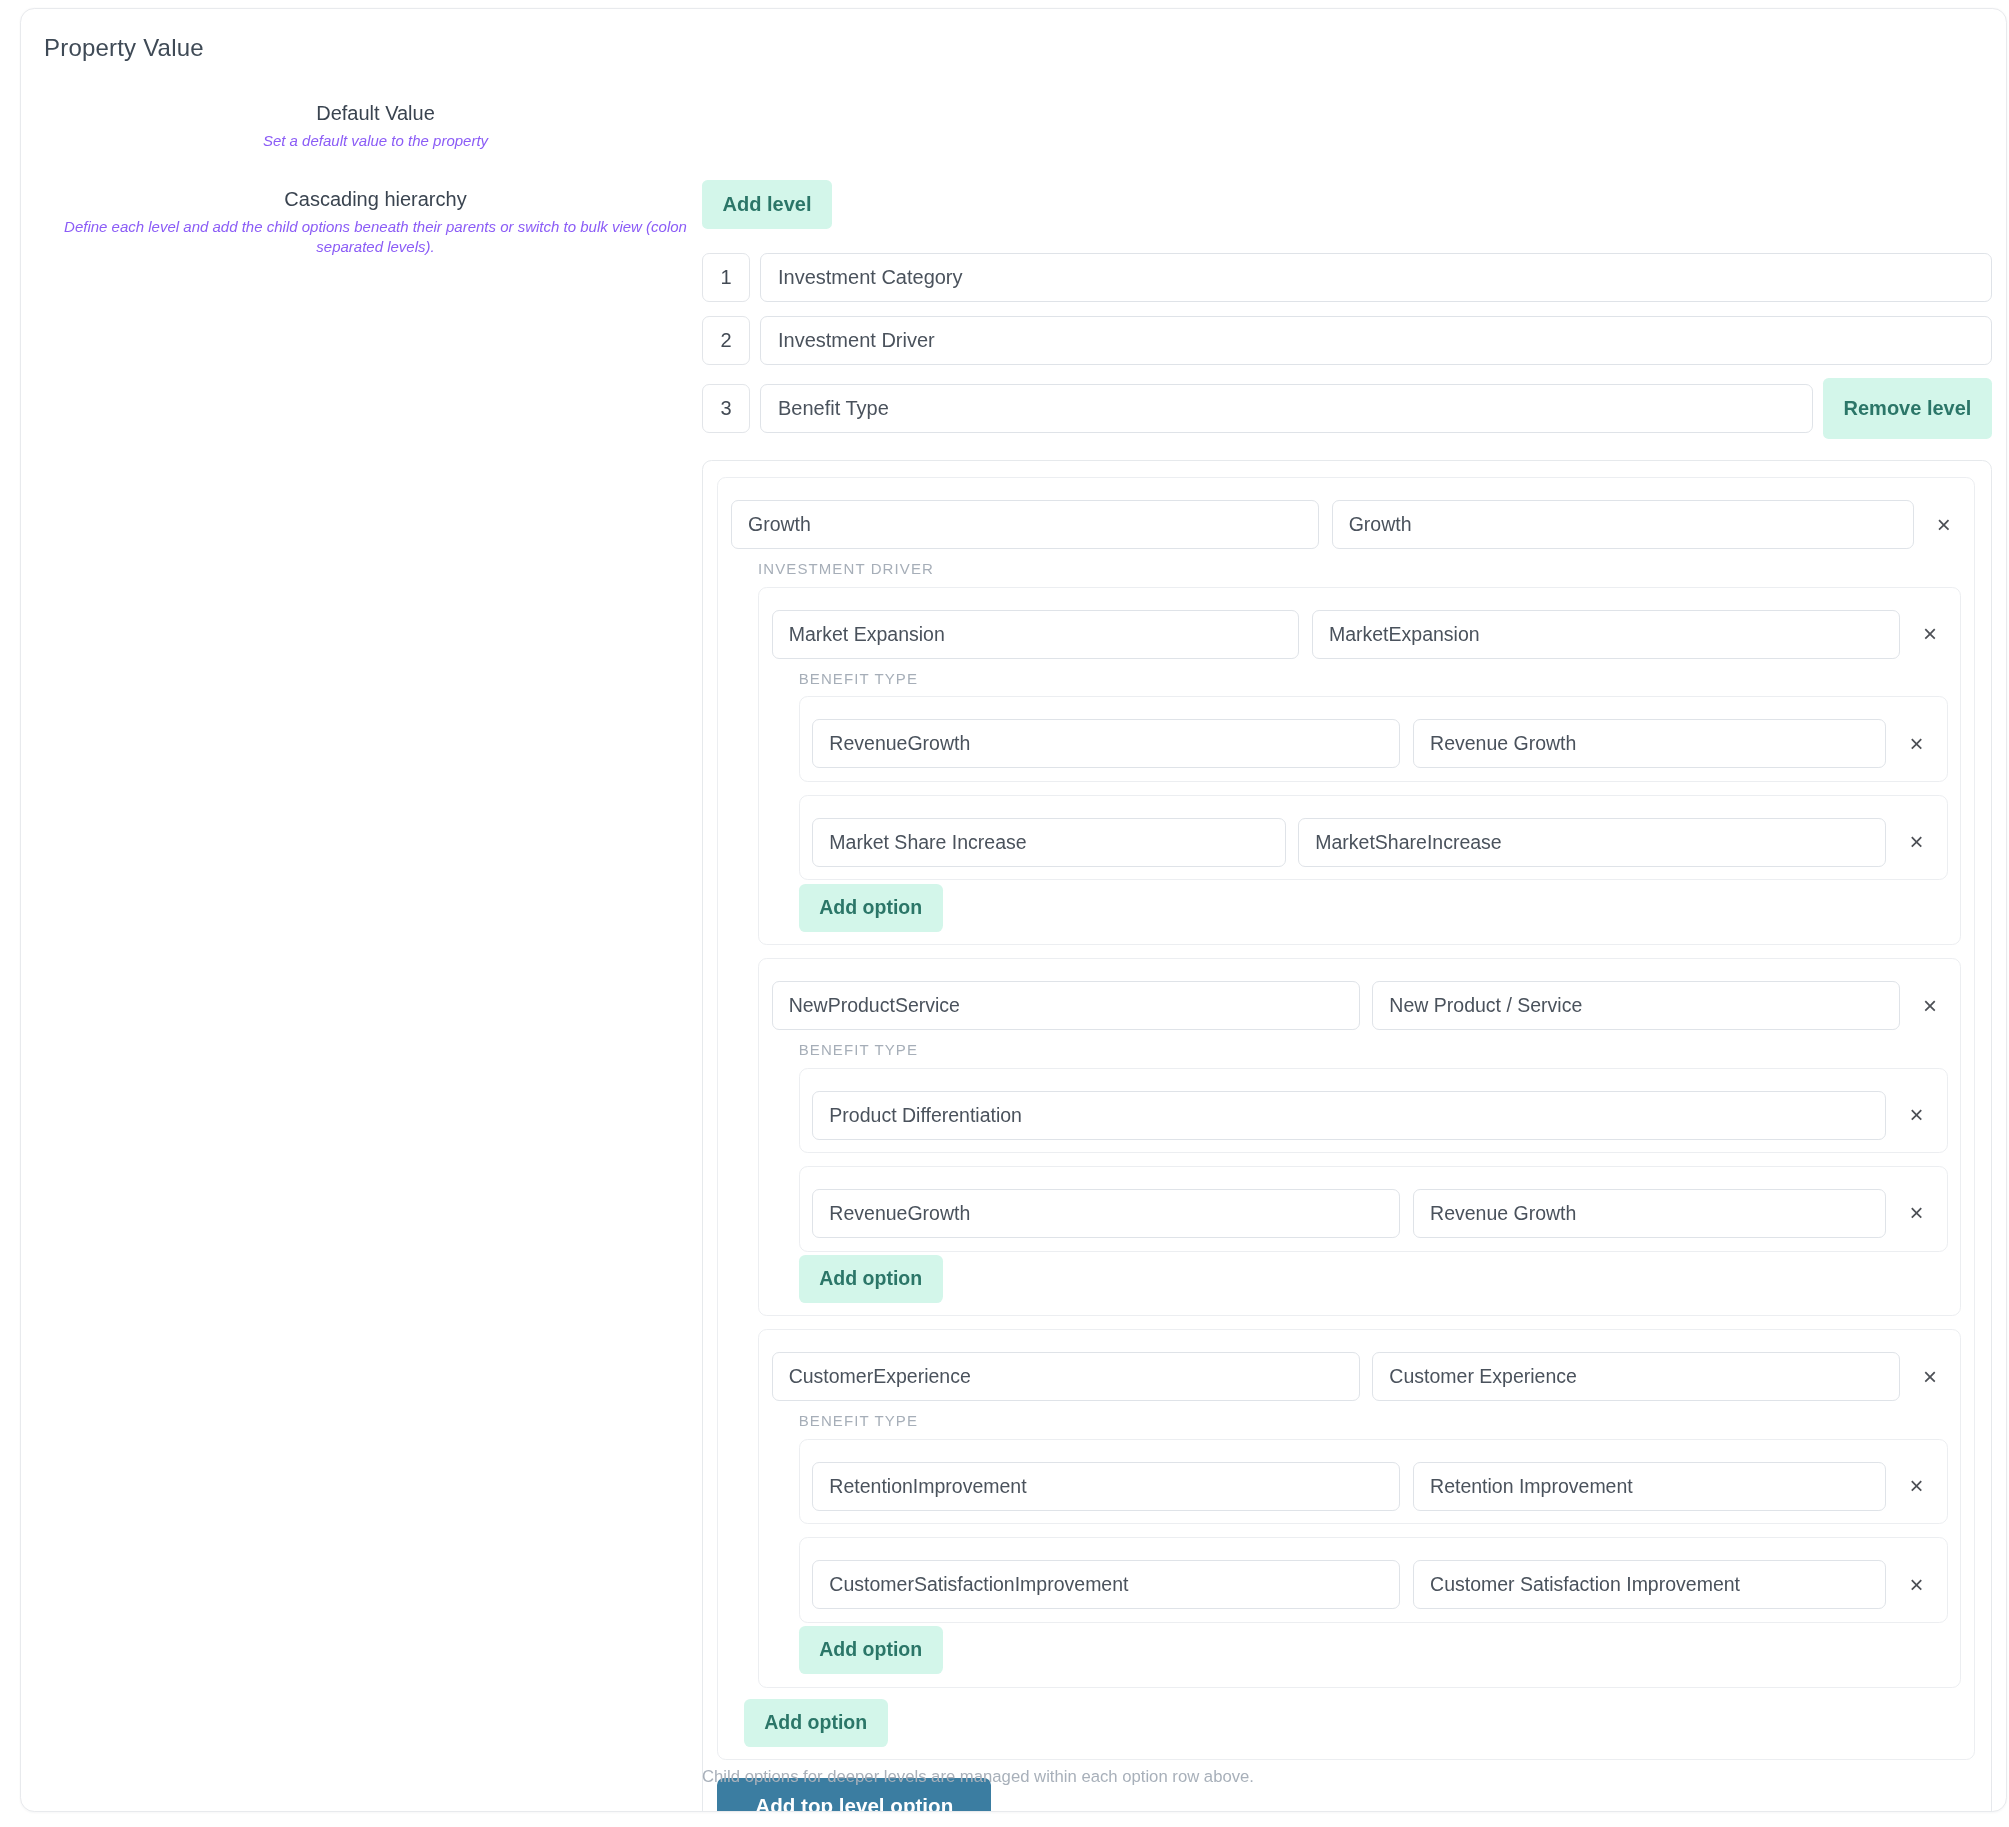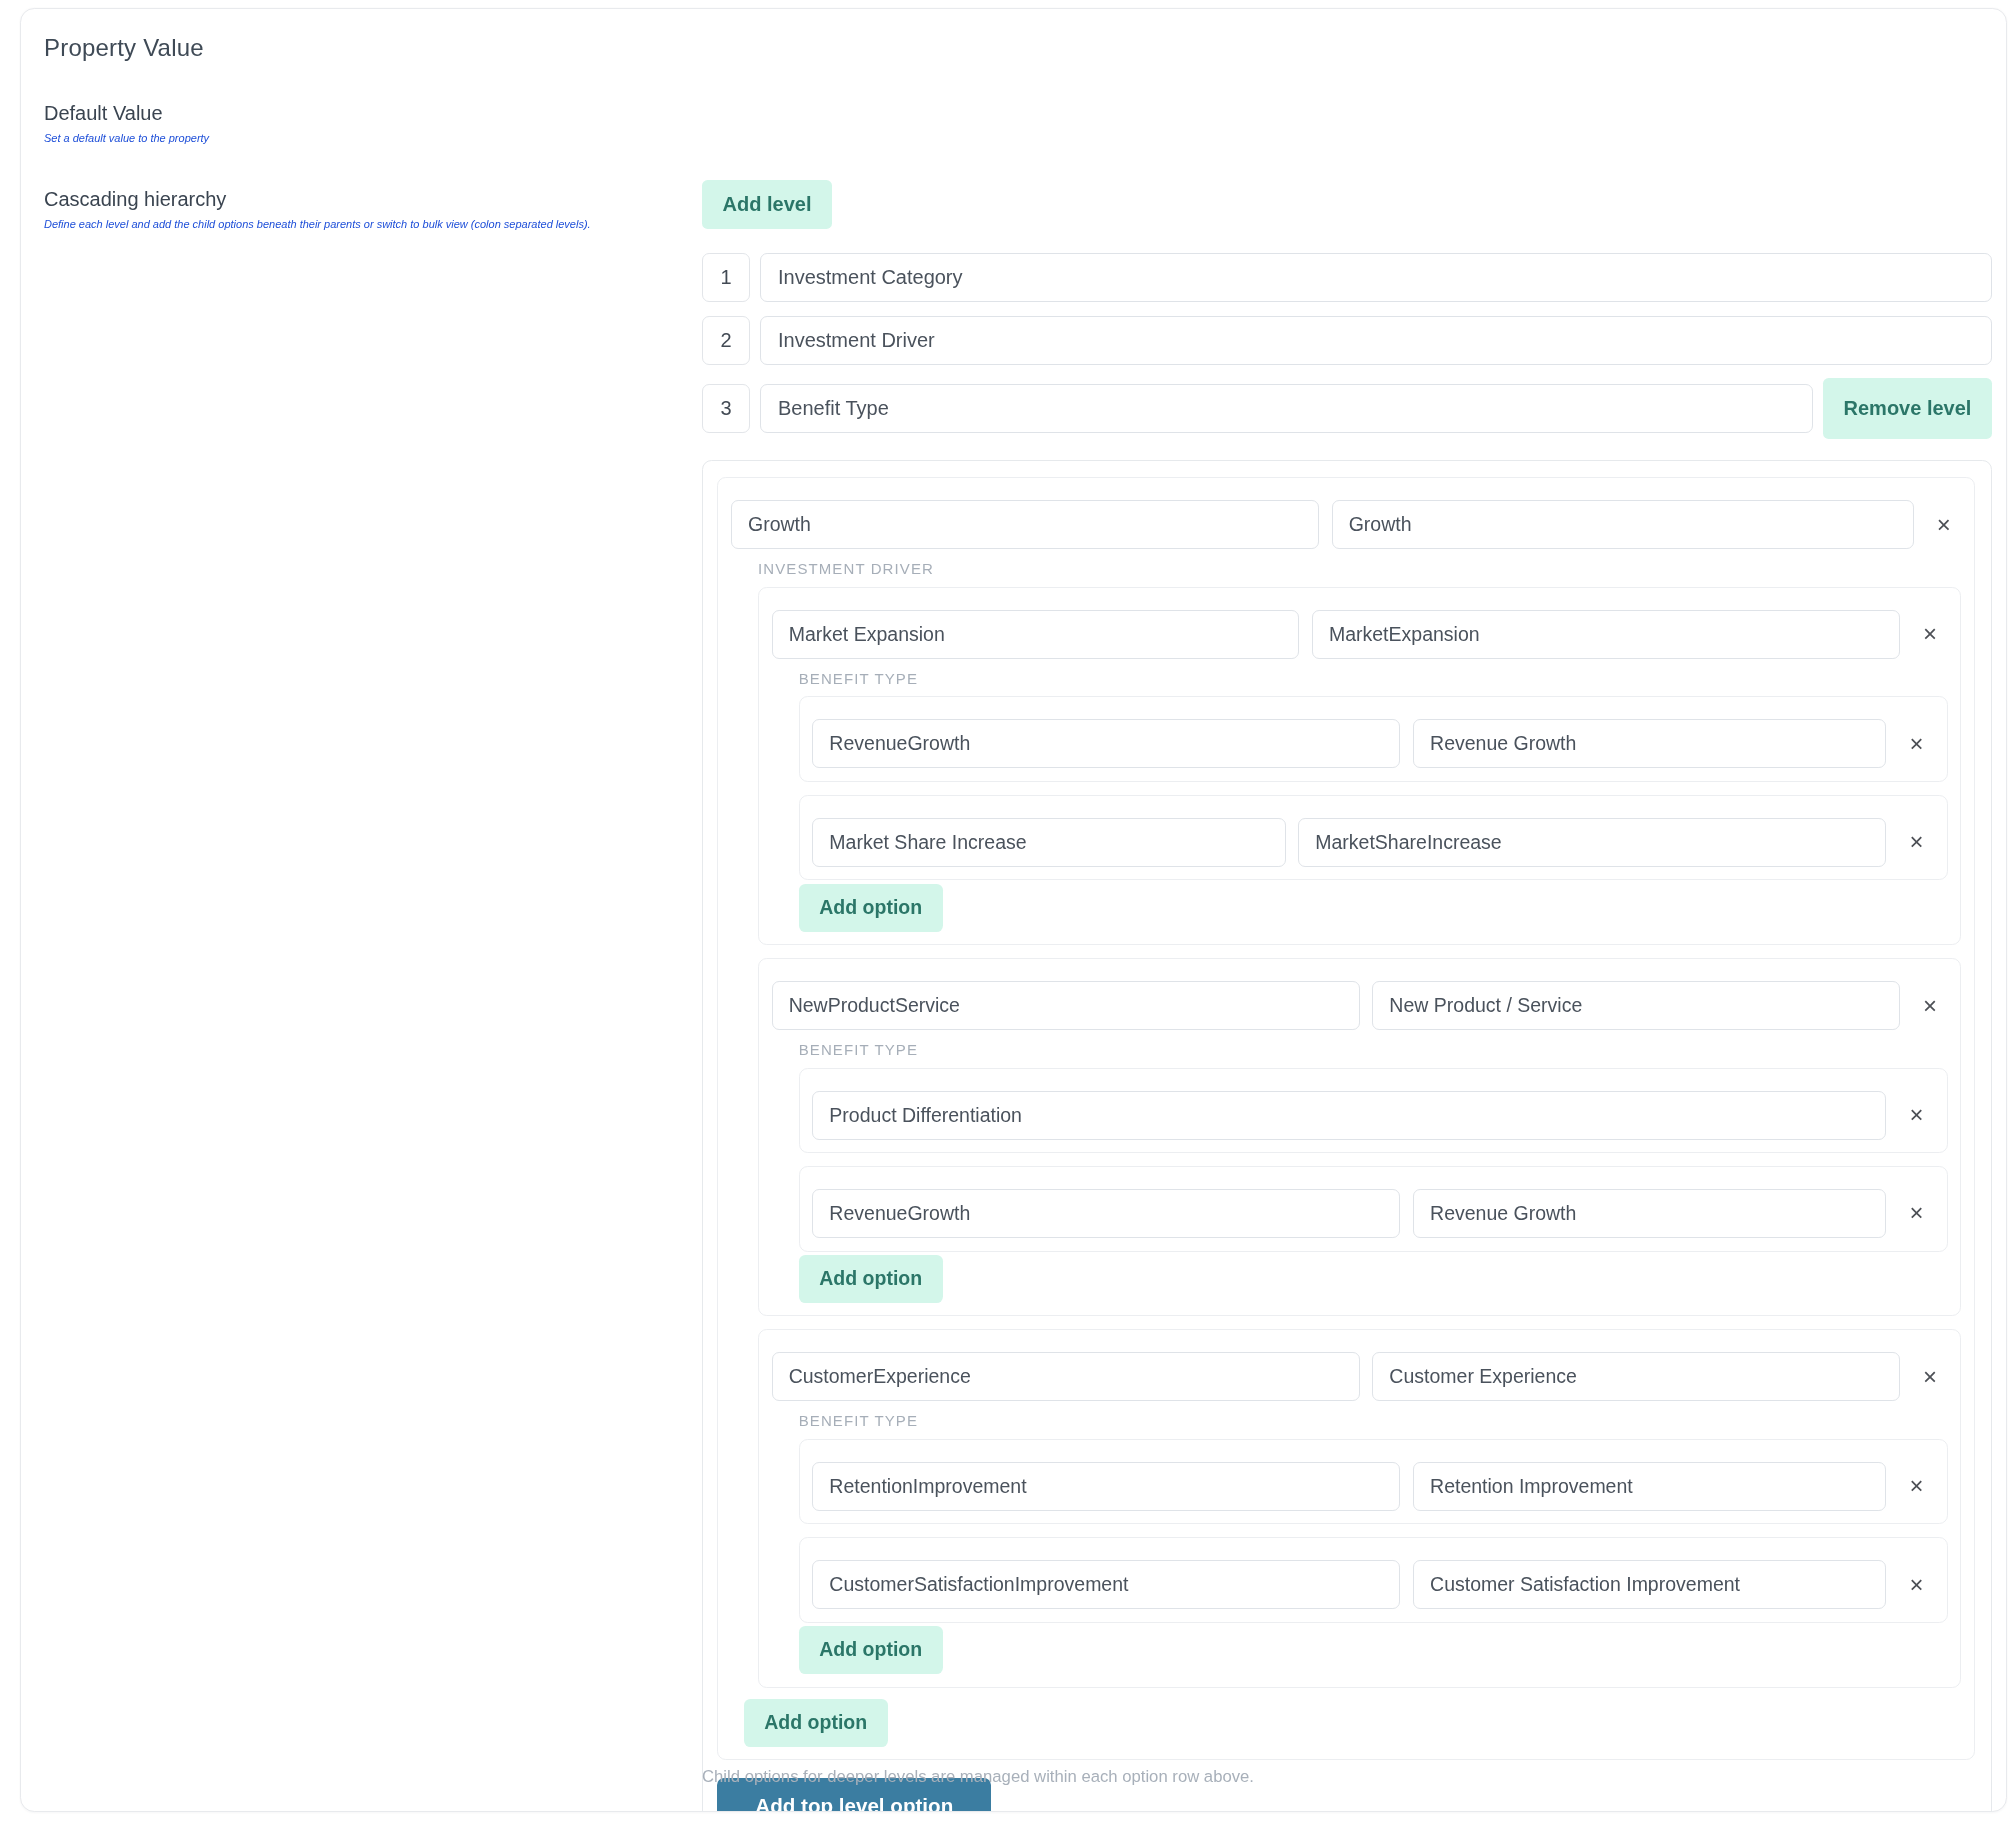--- a/index.html
+++ b/index.html
@@ -24,31 +24,31 @@
   .page-title {
     position: absolute;
     left: 23px; top: 25.4px;
     font-size: 24px;
     color: #3f4a56;
     letter-spacing: 0.2px;
     font-weight: 400;
   }
 
   
-  .label-col { position: absolute; left: 23px; width: 663px; }
+  .label-col { position: absolute; left: 23px; width: 663px; text-align: center; }
   .field-title {
     font-size: 20px;
     color: #3a4450;
     font-weight: 400;
     margin: 0 0 5.6px 0;
   }
   .field-help {
-    font-size: 11px;
+    font-size: 15px;
     font-style: italic;
-    color: #1d4ed8;
+    color: #8b5cf6;
     line-height: 1.33;
     margin: 0;
   }
   .sec-default { top: 93px; }
   .sec-casc { top: 179px; }
 
   
   .right-col {
     position: absolute;
     left: 681px; top: 171px;

